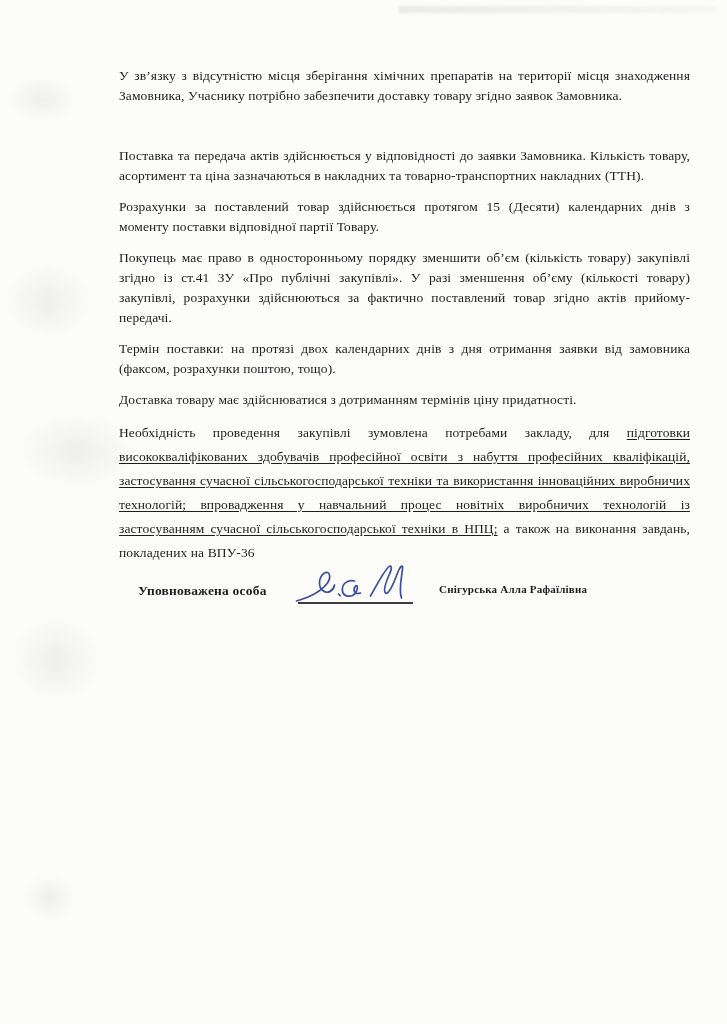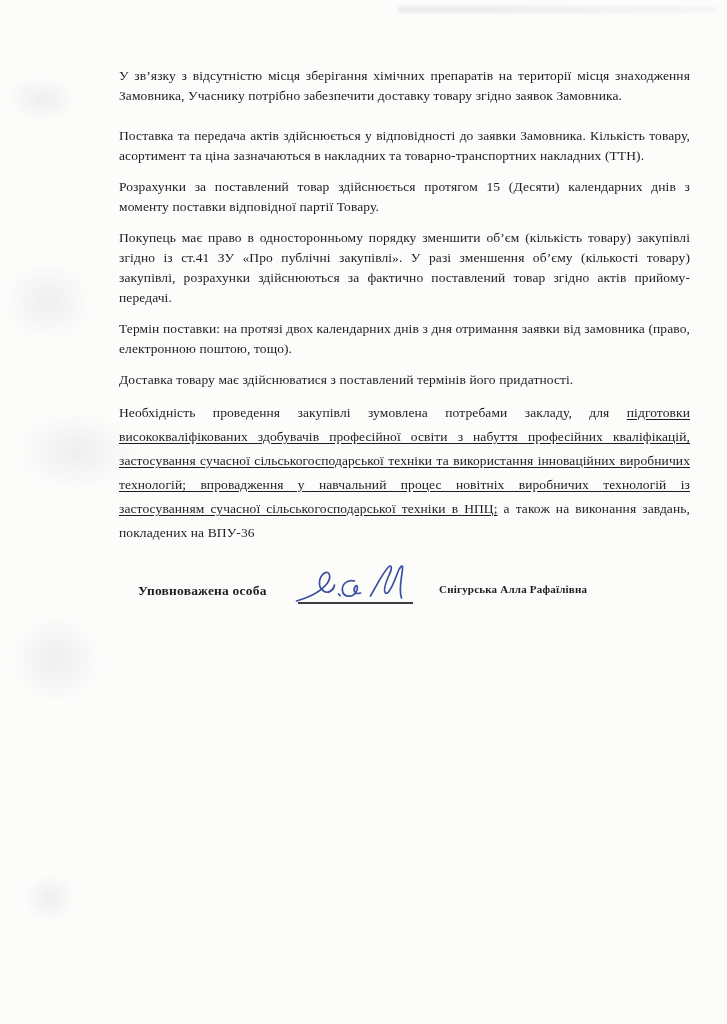--- a/index.html
+++ b/index.html
@@ -40,21 +40,21 @@
   .doc-body{
     position:absolute;
     left:119px; top:66px;
     width:571px;
     font-size:13.5px;
     line-height:20px;
     text-align:justify;
     letter-spacing:0.1px;
   }
   .doc-body p{margin:0 0 11px 0;}
-  .doc-body p.gap-large{margin-bottom:20px;}
+  .doc-body p.gap-large{margin-bottom:40px;}
   .doc-body p.tight{line-height:24px;}
   .u{text-decoration:underline;text-underline-offset:2px;}
   .signature-row{
     position:absolute;
     left:16px; top:560px;
     width:727px; height:60px;
   }
   .signer-label{
     position:absolute;
     left:122px; top:23px;
@@ -92,22 +92,22 @@
   <div class="smudge" style="left:4px;top:262px;width:88px;height:78px;"></div>
   <div class="smudge" style="left:16px;top:412px;width:122px;height:78px;"></div>
   <div class="smudge" style="left:10px;top:615px;width:92px;height:88px;"></div>
   <div class="smudge" style="left:24px;top:874px;width:52px;height:48px;"></div>
 
   <div class="doc-body">
       <p class="gap-large"><span>У зв’язку з відсутністю місця зберігання хімічних препаратів на території місця знаходження Замовника, Учаснику потрібно забезпечити доставку товару згідно заявок Замовника.</span></p>
       <p><span>Поставка та передача актів здійснюється у відповідності до заявки Замовника. Кількість товару, асортимент та ціна зазначаються в накладних та товарно-транспортних накладних (ТТН).</span></p>
       <p><span>Розрахунки за поставлений товар здійснюється протягом 15 (Десяти) календарних днів з моменту поставки відповідної партії Товару.</span></p>
       <p><span>Покупець має право в односторонньому порядку зменшити об’єм (кількість товару) закупівлі згідно із ст.41 ЗУ «Про публічні закупівлі». У разі зменшення об’єму (кількості товару) закупівлі, розрахунки здійснюються за фактично поставлений товар згідно актів прийому-передачі.</span></p>
-      <p><span>Термін поставки: на протязі двох календарних днів з дня отримання заявки від замовника (право, електронною поштою, тощо).</span></p>
-      <p><span>Доставка товару має здійснюватися з поставлений термінів його придатності.</span></p>
+      <p><span>Термін поставки: на протязі двох календарних днів з дня отримання заявки від замовника (факсом, розрахунки поштою, тощо).</span></p>
+      <p><span>Доставка товару має здійснюватися з дотриманням термінів ціну придатності.</span></p>
       <p class="tight"><span>Необхідність проведення закупівлі зумовлена потребами закладу, для </span><span class="u">підготовки висококваліфікованих здобувачів професійної освіти з набуття професійних кваліфікацій, застосування сучасної сільськогосподарської техніки та використання інноваційних виробничих технологій; впровадження у навчальний процес новітніх виробничих технологій із застосуванням сучасної сільськогосподарської техніки в НПЦ;</span><span> а також на виконання завдань, покладених на ВПУ-36</span></p>
     </div>
 
   <div class="signature-row">
     <span class="signer-label">Уповноважена особа</span>
 
     <span class="signature-scribble">
       <svg viewBox="0 0 125 48" fill="none" xmlns="http://www.w3.org/2000/svg">
         <g stroke="#3c4f9e" stroke-width="1.7" stroke-linecap="round" fill="none">
           <path d="M2,41 C16,37 27,31 33,23 C37,17 35,10 30,13 C24,17 23,27 29,31 C33,34 39,31 40,25"></path>

